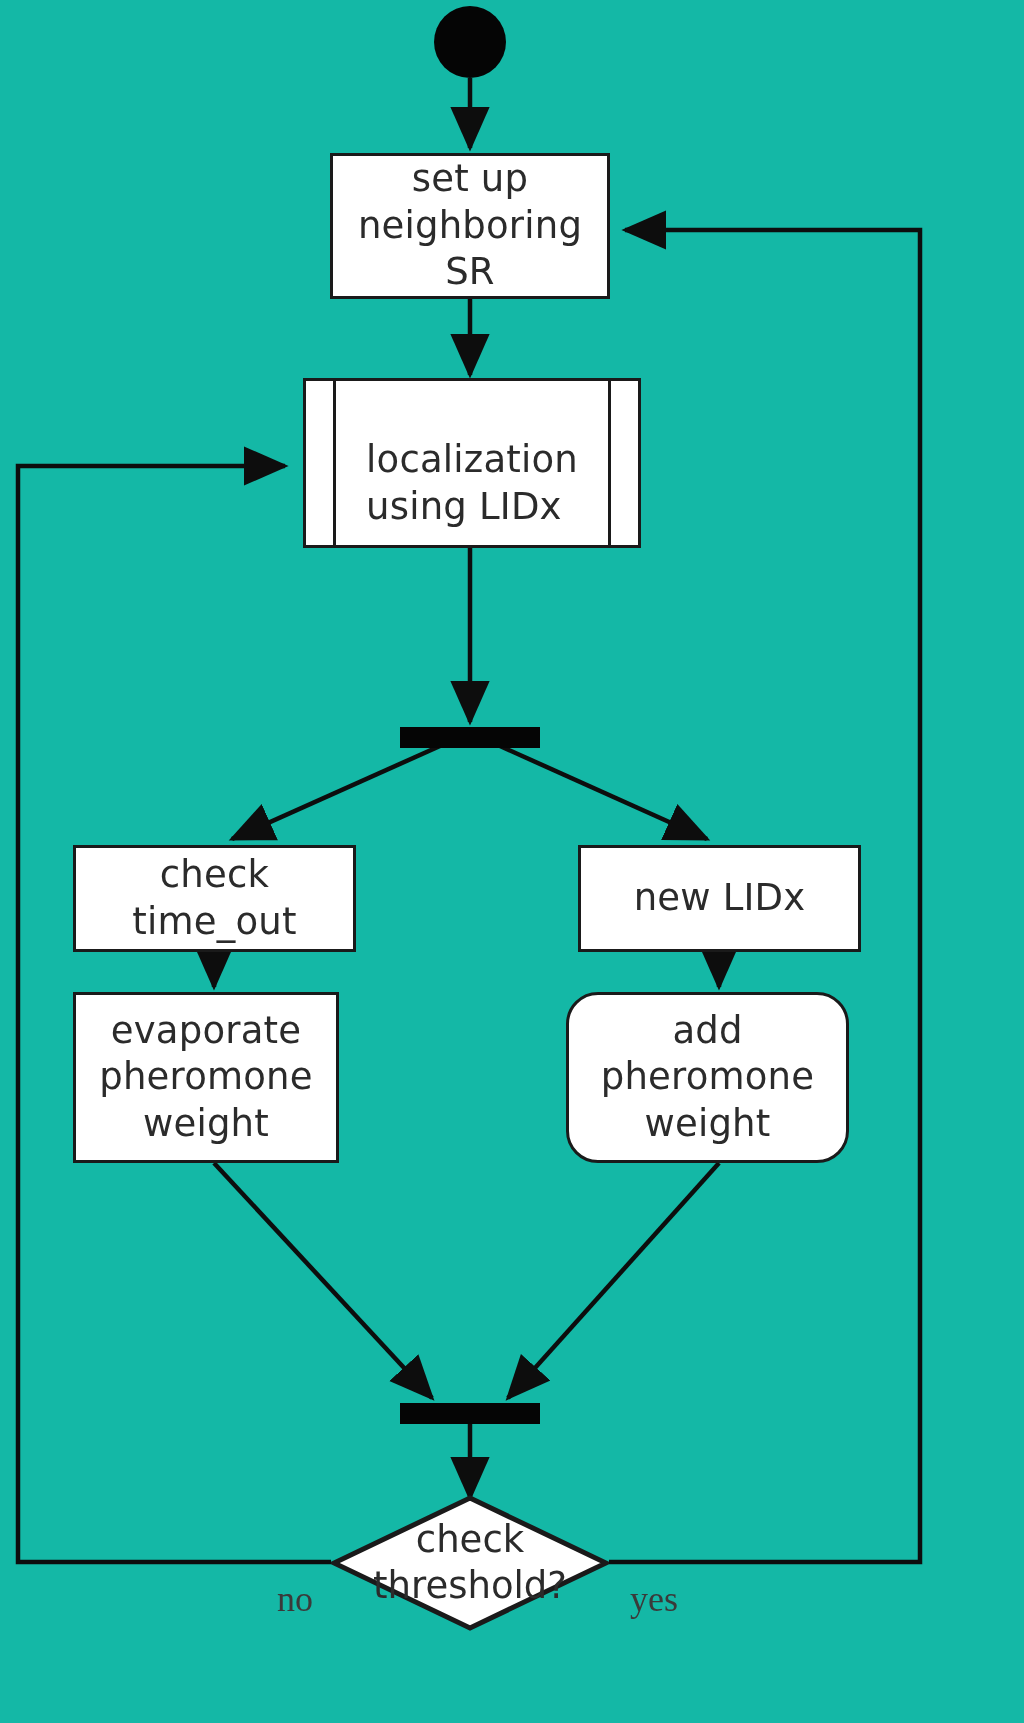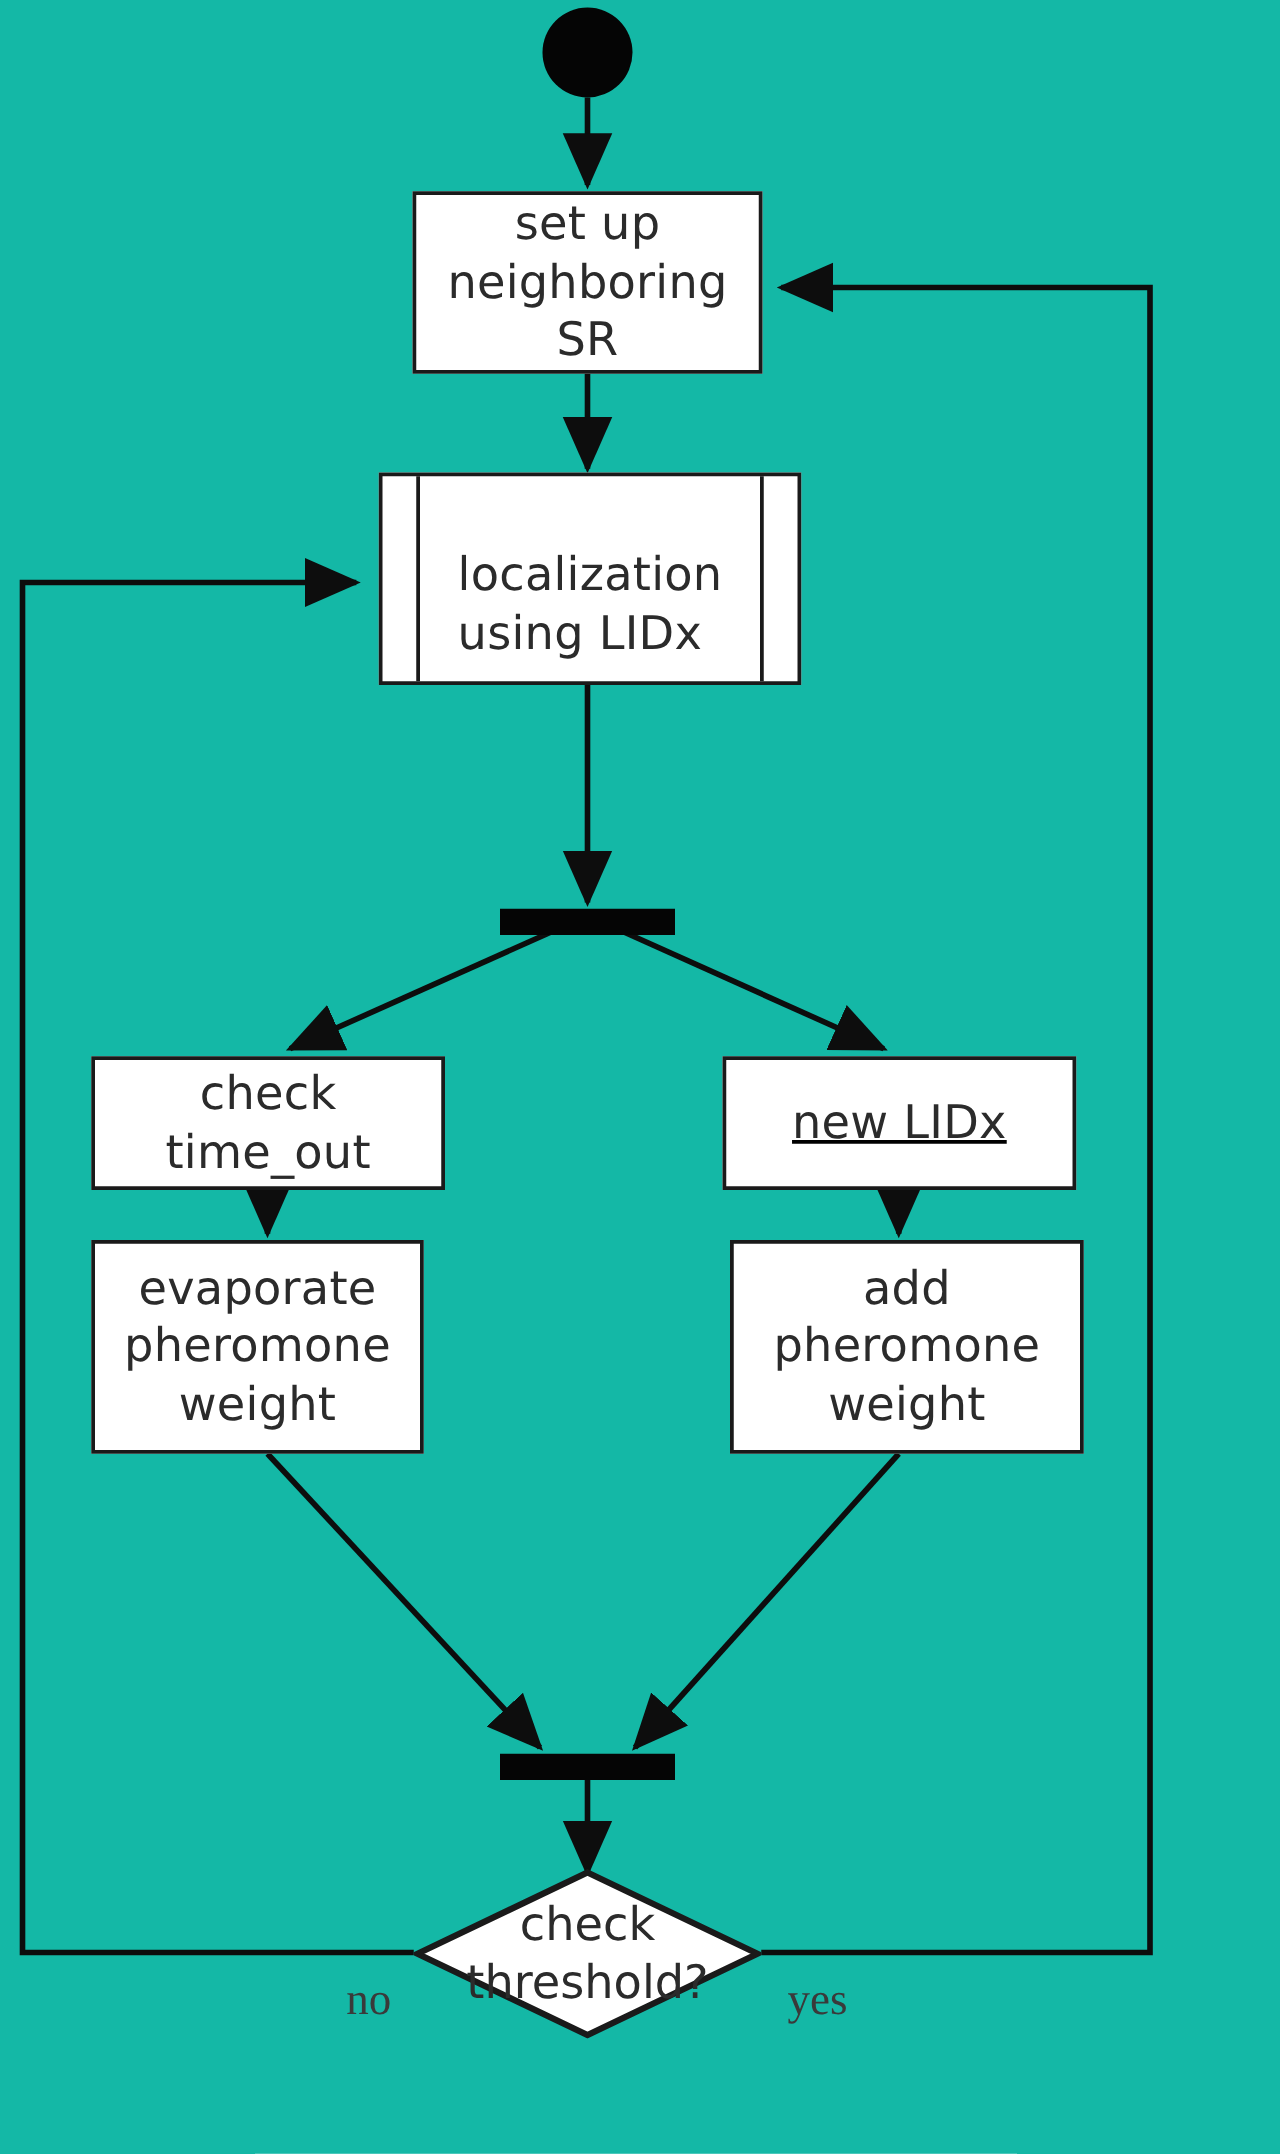--- a/index.html
+++ b/index.html
@@ -164,31 +164,31 @@
     </span>
   </div>
 
   <div class="sync-bar" style="left:400px; top:727px; width:140px; height:21px;"></div>
 
   <div class="node activity-box" style="left:73px; top:845px; width:283px; height:107px;">
     <span class="activity-label">check
 time_out</span>
   </div>
 
-  <div class="node activity-box" style="left:578px; top:845px; width:283px; height:107px;text-decoration:underline;">
+  <div class="node activity-box" style="left:578px; top:845px; width:283px; height:107px;">
     <span class="activity-label">new LIDx</span>
   </div>
 
   <div class="node activity-box" style="left:73px; top:992px; width:266px; height:171px;">
     <span class="activity-label">evaporate
 pheromone
 weight</span>
   </div>
 
-  <div class="node activity-box" style="left:584px; top:992px; width:283px; height:171px;">
+  <div class="node activity-box" style="left:566px; top:992px; width:283px; height:171px;border-radius:32px;">
     <span class="activity-label">add
 pheromone
 weight</span>
   </div>
 
   <div class="sync-bar" style="left:400px; top:1403px; width:140px; height:21px;"></div>
 
   <div class="decision-diamond" style="left:331px; top:1495px; width:278px; height:136px;">
     <svg width="278" height="136" viewBox="0 0 278 136" xmlns="http://www.w3.org/2000/svg">
       <polygon points="139,3 275,68 139,133 3,68" fill="#ffffff" stroke="#1a1a1a" stroke-width="5"></polygon>

